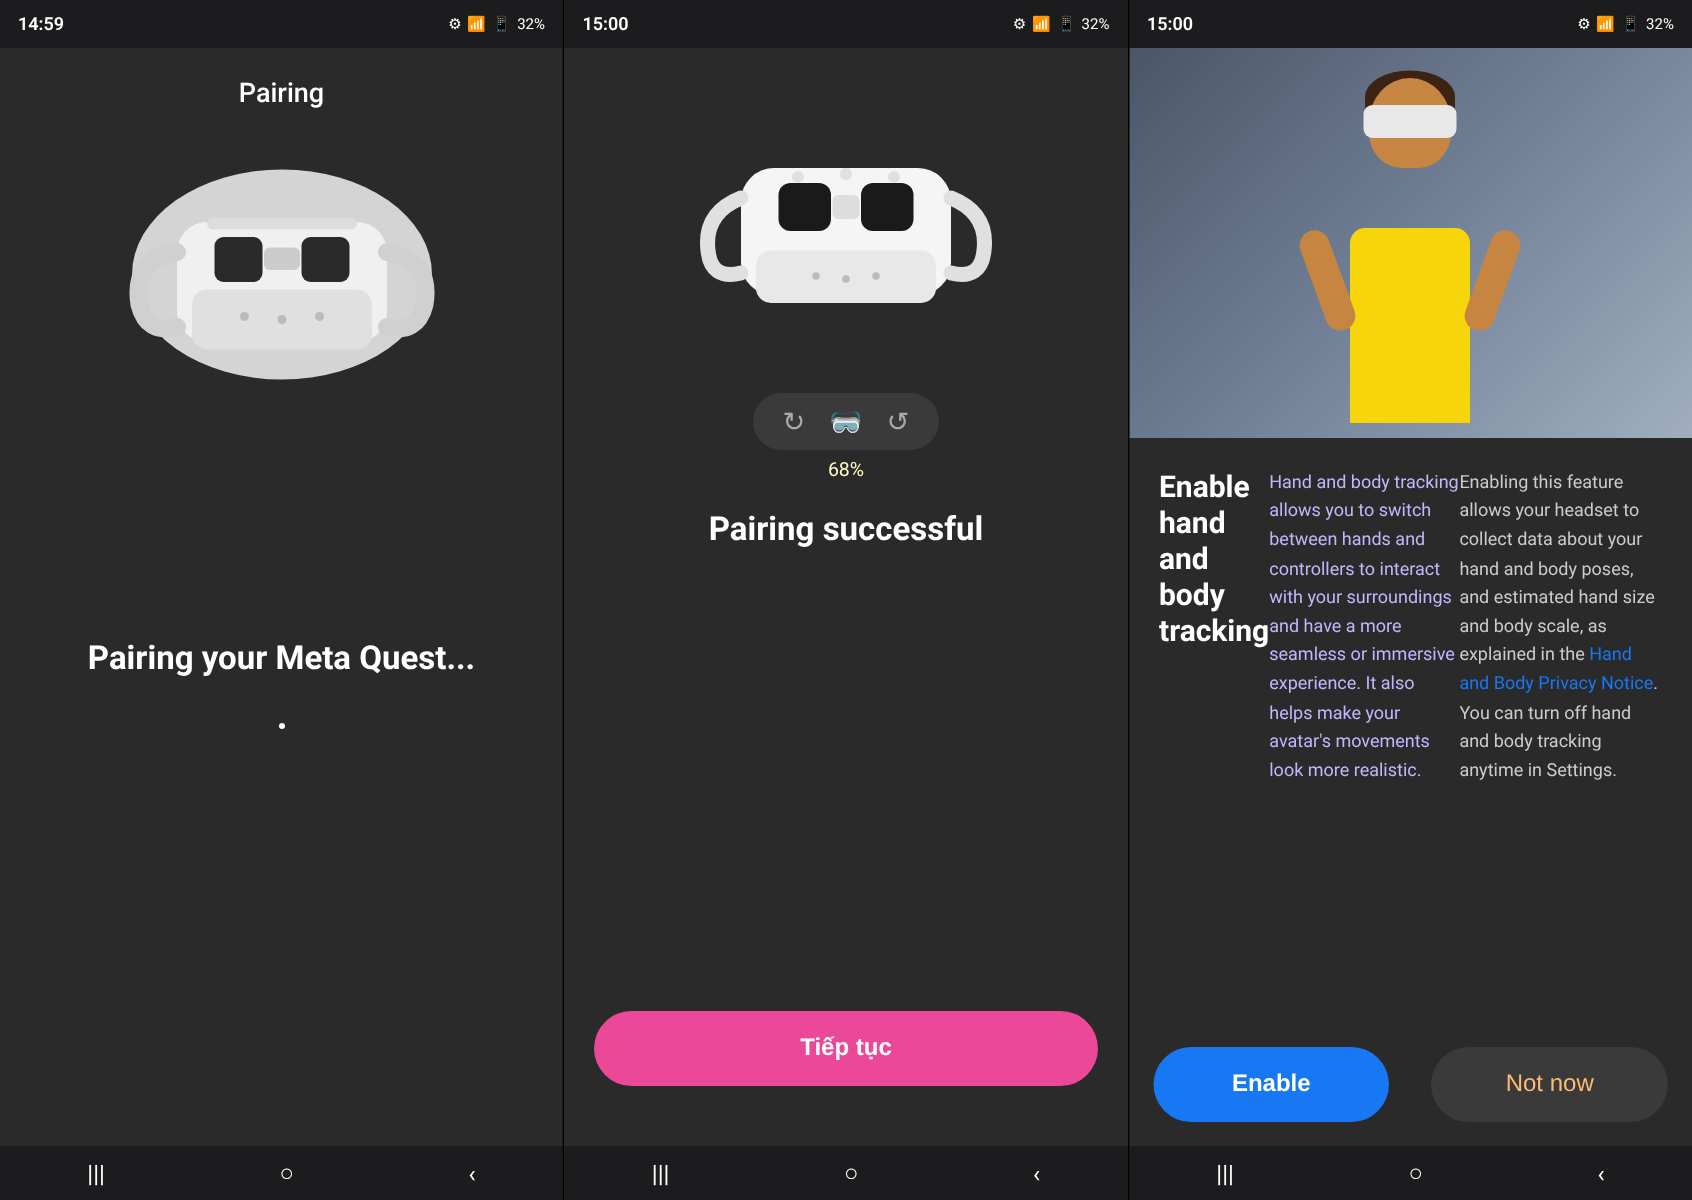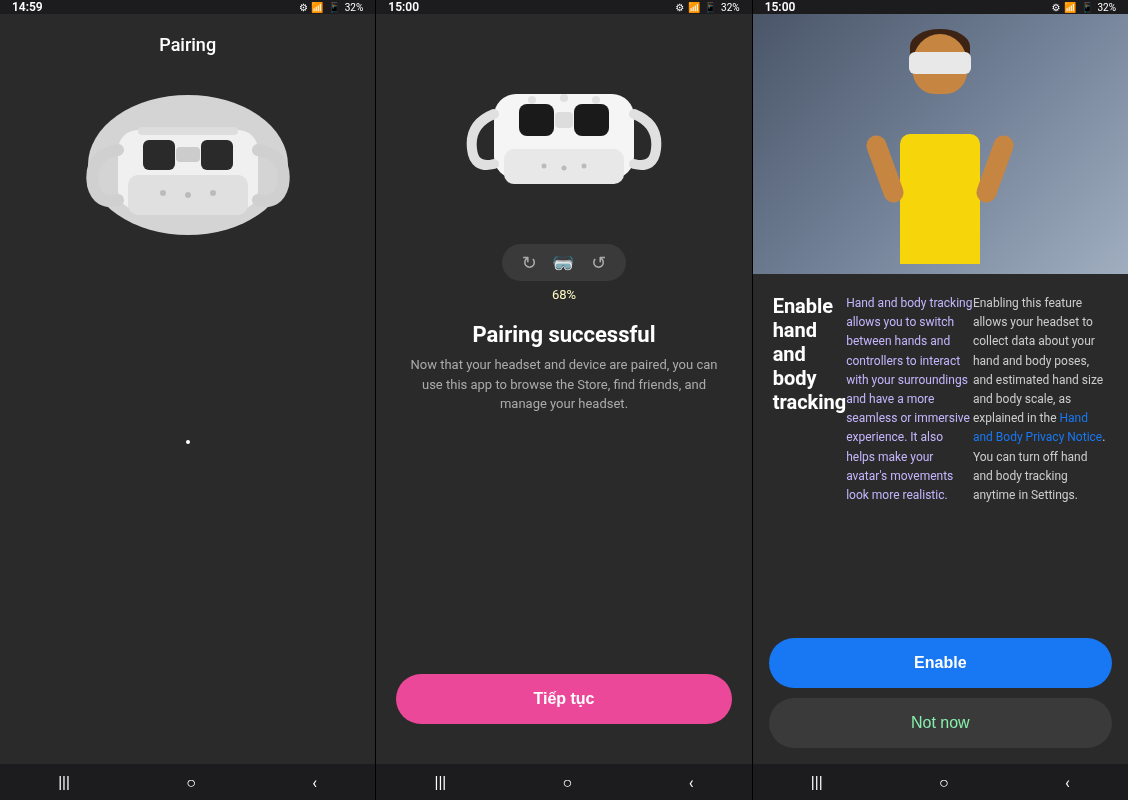--- a/index.html
+++ b/index.html
@@ -16,21 +16,21 @@
       flex: 1;
       display: flex;
       flex-direction: column;
       background: #1c1c1e;
       position: relative;
       border-right: 1px solid #000;
     }
 
     
     .status-bar {
-      height: 14px;
+      height: 32px;
       display: flex;
       align-items: center;
       justify-content: space-between;
       padding: 0 12px;
       background: #1c1c1e;
     }
     .status-time {
       color: #fff;
       font-size: 12px;
       font-weight: 600;
@@ -113,21 +113,21 @@
     }
     .battery-pct {
       color: #fef9c3;
       font-size: 13px;
     }
     .pairing-success-title {
       color: #fff;
       font-size: 22px;
       font-weight: 700;
       text-align: center;
-      margin-bottom: 8px;
+      margin-bottom: 24px;
     }
     .pairing-success-desc {
       color: #aaa;
       font-size: 13px;
       text-align: center;
       line-height: 1.5;
       padding: 0 10px;
     }
     .continue-btn {
       margin-top: auto;
@@ -256,38 +256,38 @@
       font-size: 12px;
       line-height: 1.6;
     }
     .privacy-link {
       color: #1877f2;
       text-decoration: none;
     }
     .buttons-section {
       padding: 12px 16px 16px;
       display: flex;
-      flex-direction: column;
-      gap: 10px;
+      flex-direction: row;
+      gap: 28px;
     }
     .enable-btn {
       width: 100%;
       background: #1877f2;
       color: #fff;
       border: none;
       border-radius: 30px;
       padding: 16px;
       font-size: 16px;
       font-weight: 600;
       cursor: pointer;
     }
     .notnow-btn {
       width: 100%;
       background: #3a3a3a;
-      color: #86efac;
+      color: #fdba74;
       border: none;
       border-radius: 30px;
       padding: 16px;
       font-size: 16px;
       font-weight: 500;
       cursor: pointer;
     }
 
     
     .nav-bar {
@@ -345,20 +345,21 @@
 
         <path d="M180,75 Q210,80 205,110 Q200,130 180,125" fill="none" stroke="#d0d0d0" stroke-width="12" stroke-linecap="round"></path>
 
         <circle cx="85" cy="118" r="3" fill="#bbb"></circle>
         <circle cx="110" cy="120" r="3" fill="#bbb"></circle>
         <circle cx="135" cy="118" r="3" fill="#bbb"></circle>
       </svg>
     </div>
 
     <div style="flex:1"></div>
+    <span class="pairing-text">Pairing your Meta Quest...</span>
     <div class="loading-dot"></div>
     <div style="flex:2"></div>
   </div>
 
   <div class="nav-bar">
     <span class="nav-icon">|||</span>
     <span class="nav-icon">○</span>
     <span class="nav-icon">‹</span>
   </div>
 </div>
@@ -405,21 +406,20 @@
       <div class="battery-icons">
 
         <span style="color:#aaa; font-size:18px;">↻</span>
         <span style="color:#aaa; font-size:18px;">🥽</span>
         <span style="color:#aaa; font-size:18px;">↺</span>
       </div>
       <span class="battery-pct">68%</span>
     </div>
 
     <span class="pairing-success-title">Pairing successful</span>
-    <p class="pairing-success-desc">Now that your headset and device are paired, you can use this app to browse the Store, find friends, and manage your headset.</p>
 
     <div style="flex:1"></div>
     <button class="continue-btn">Tiếp tục</button>
   </div>
 
   <div class="nav-bar">
     <span class="nav-icon">|||</span>
     <span class="nav-icon">○</span>
     <span class="nav-icon">‹</span>
   </div>

